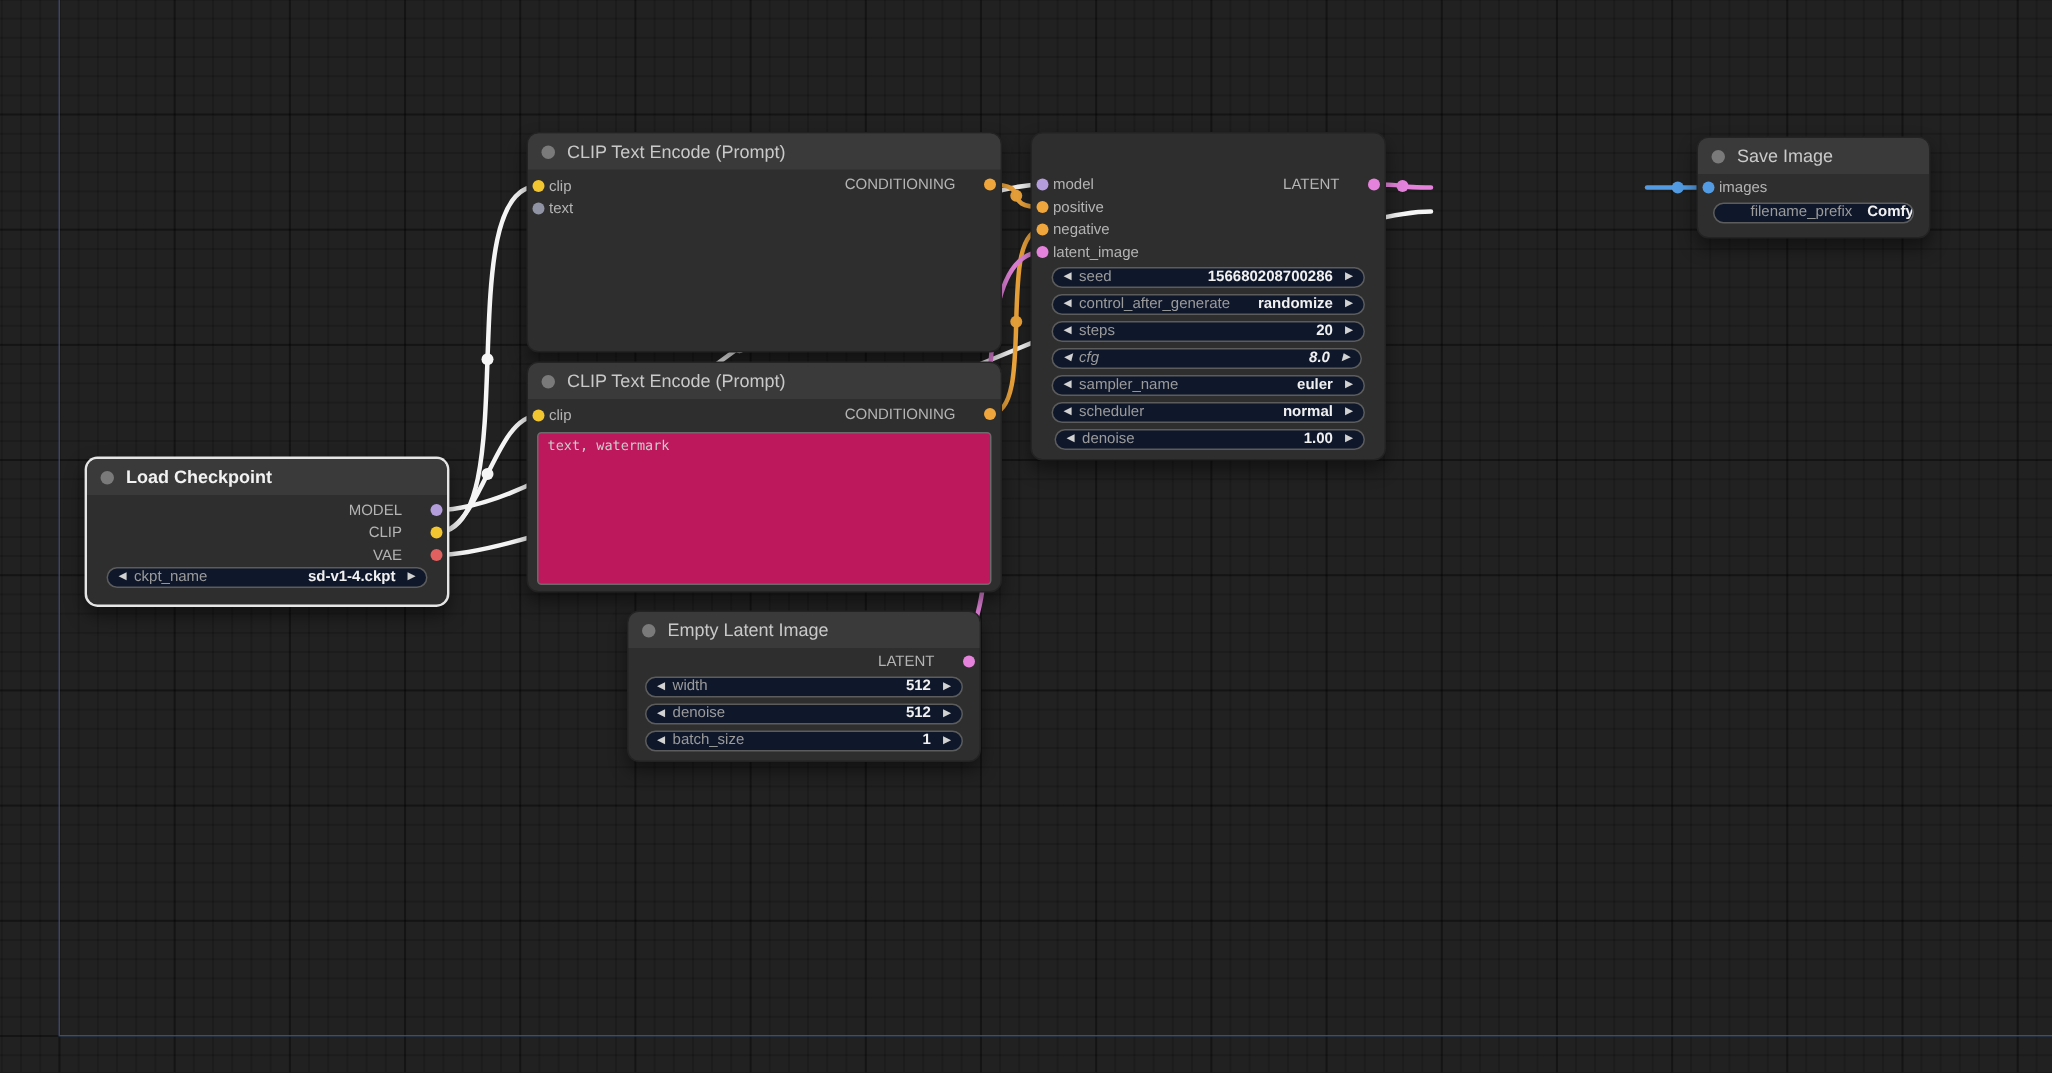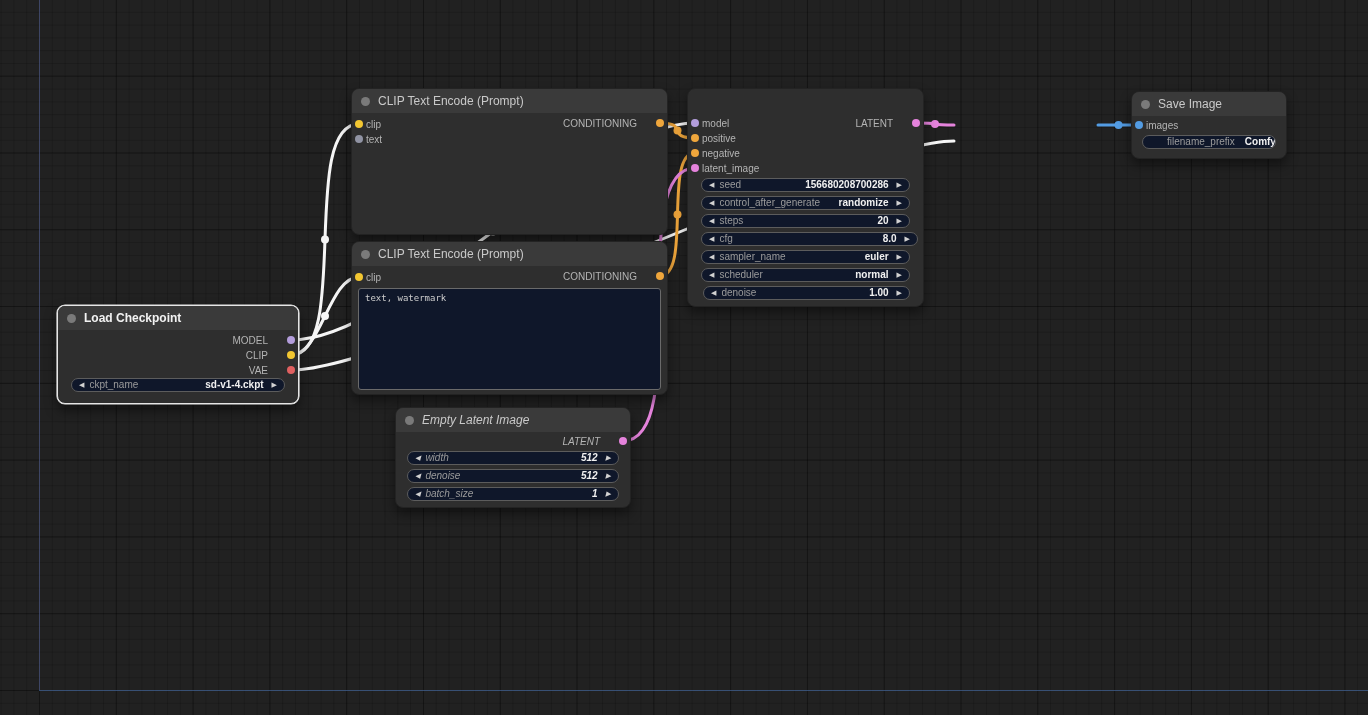--- a/index.html
+++ b/index.html
@@ -43,21 +43,21 @@
     position:absolute;height:14px;background:#0f172a;border:1px solid #5c5c5c;border-radius:7px;
     display:flex;align-items:flex-start;font-size:10px;padding:0 7px;gap:5px;overflow:hidden;
   }
   .warrow{font-size:7px;color:#d2d2d2;line-height:12px;flex:0 0 auto;}
   .wlabel{color:#9b9b9b;flex:0 0 auto;}
   .wspace{flex:1 1 auto;}
   .wvalue{color:#f0f0f0;font-weight:bold;flex:0 0 auto;margin-right:3px;}
   .widget.text-widget{padding-left:24px;}
 
   .node-textarea{
-    position:absolute;background:#0f172a;border:1px solid #6a6a6a;border-radius:3px;
+    position:absolute;background:#be185d;border:1px solid #6a6a6a;border-radius:3px;
     font-family:"DejaVu Sans Mono",monospace;font-size:9px;color:#cccccc;
     padding:4px 6px;resize:none;outline:none;white-space:pre;overflow:hidden;
   }
 </style>
 </head>
 <body>
 
 <div id="canvas">
   <div class="bound-v"></div>
   <div class="bound-h"></div>
@@ -137,21 +137,21 @@
       <span class="pdot" style="background: rgb(242, 198, 49);"></span>
       <span>clip</span>
     </div>
     <div class="port out" style="top:27px">
       <span>CONDITIONING</span>
       <span class="pdot" style="background: rgb(239, 166, 60);"></span>
     </div>
     <div class="node-textarea" style="left:6px;right:6px;top:46px;height:102px;">text, watermark</div>
   </div>
 
-  <div class="node" style="left:395px;top:407px;width:236px;height:101px;font-style:italic;">
+  <div class="node" style="left:418px;top:407px;width:236px;height:101px;">
     <div class="titlebar">
       <span class="tdot" style="background: rgb(122, 122, 122);"></span>
       <span class="title">Empty Latent Image</span>
     </div>
     <div class="port out" style="top:26px">
       <span>LATENT</span>
       <span class="pdot" style="background: rgb(229, 131, 220);"></span>
     </div>
     <div class="widget" style="top:43px;left:11px;right:11px;">
       <span class="warrow">◀</span>
@@ -211,21 +211,21 @@
       <span class="wvalue">randomize</span>
       <span class="warrow">▶</span>
     </div>
     <div class="widget" style="top:125px;left:13px;right:13px;">
       <span class="warrow">◀</span>
       <span class="wlabel">steps</span>
       <span class="wspace"></span>
       <span class="wvalue">20</span>
       <span class="warrow">▶</span>
     </div>
-    <div class="widget" style="top:143px;left:13px;right:5px;">
+    <div class="widget" style="top:143px;left:13px;right:15px;font-style:italic;">
       <span class="warrow">◀</span>
       <span class="wlabel">cfg</span>
       <span class="wspace"></span>
       <span class="wvalue">8.0</span>
       <span class="warrow">▶</span>
     </div>
     <div class="widget" style="top:161px;left:13px;right:13px;">
       <span class="warrow">◀</span>
       <span class="wlabel">sampler_name</span>
       <span class="wspace"></span>

